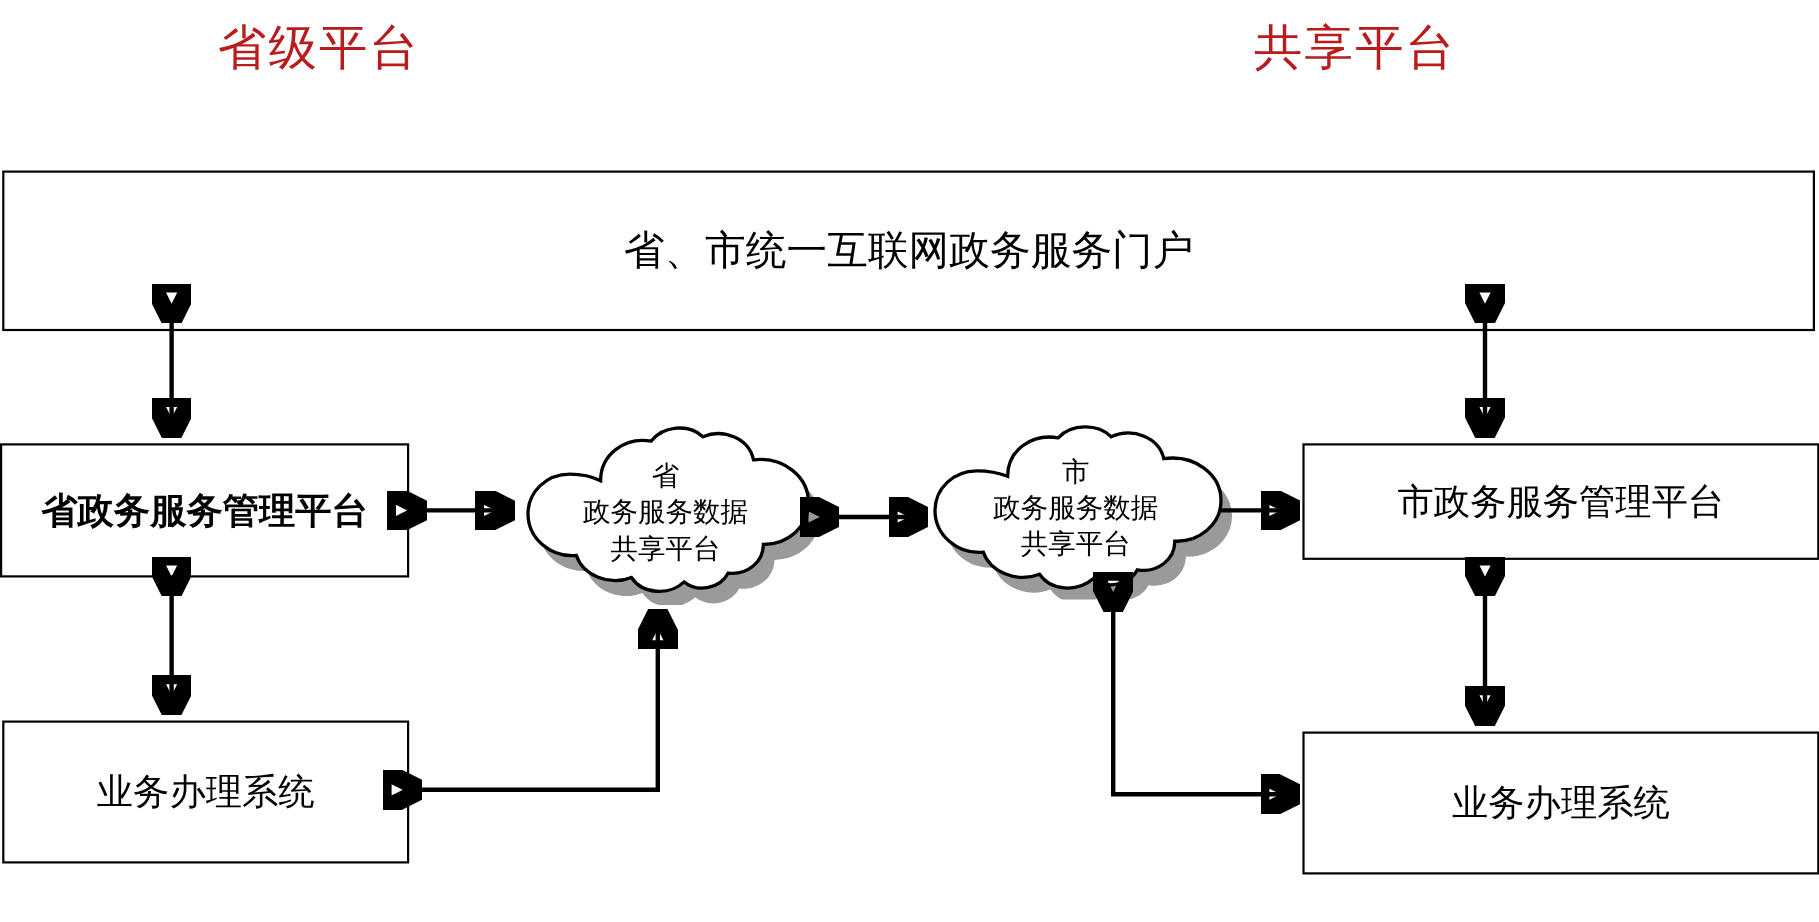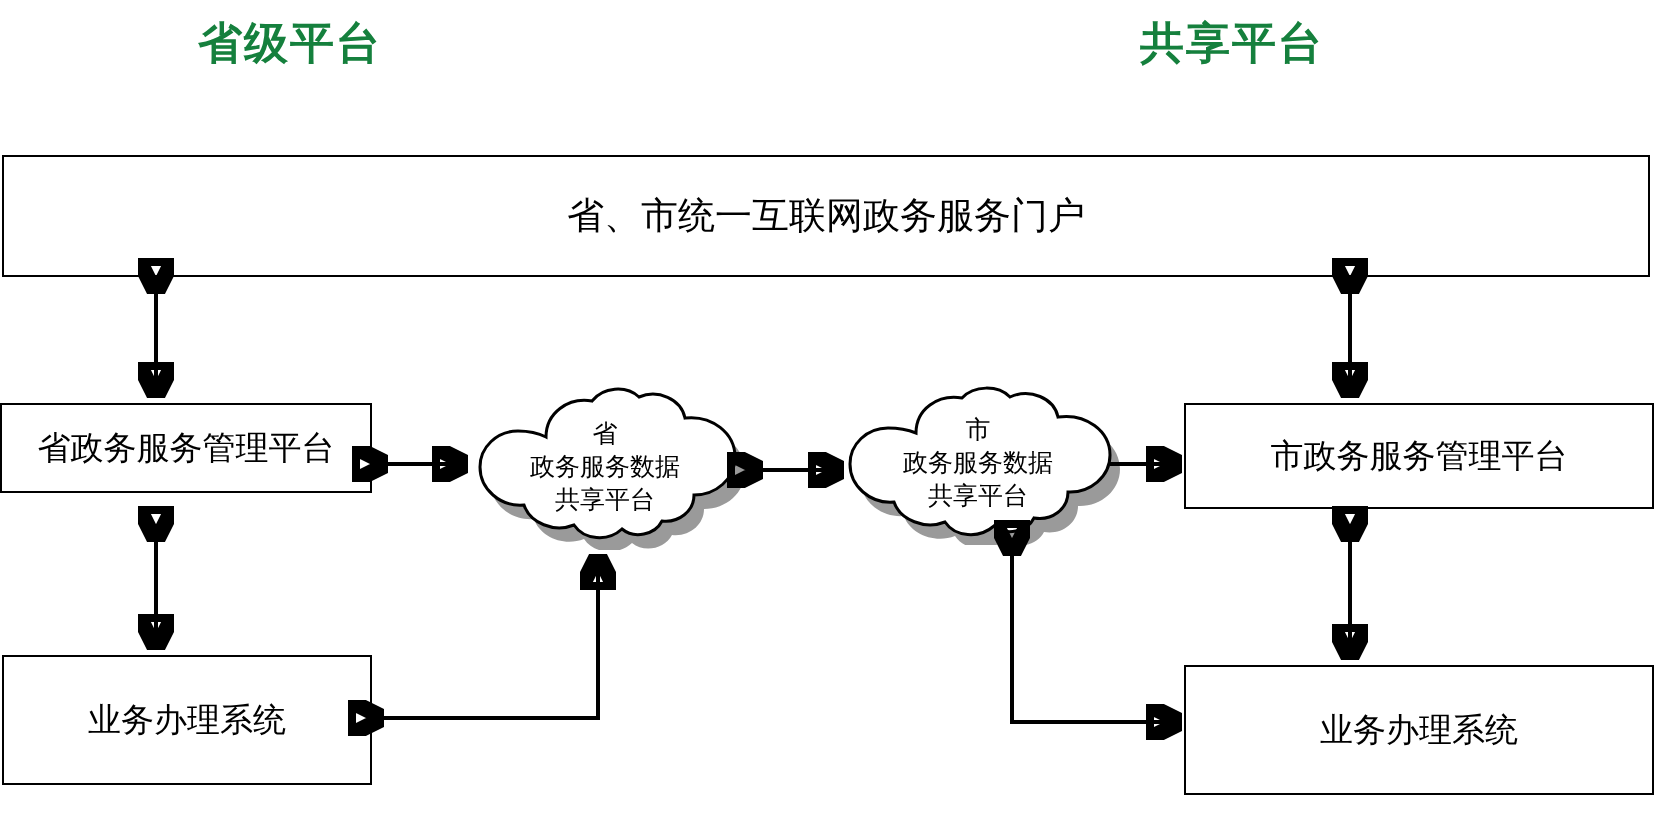--- a/index.html
+++ b/index.html
@@ -14,49 +14,49 @@
   #stage {
     position: relative;
     width: 1654px;
     height: 838px;
     overflow: hidden;
     background: #ffffff;
   }
   .hdr {
     position: absolute;
     font-size: 44px;
-    font-weight: bold;
+    font-weight: normal;
     letter-spacing: 2px;
     white-space: nowrap;
-    color: #15803d;
+    color: #b91c1c;
   }
   #hdr-prov { left: 198px; top: 14px; }
   #hdr-city { left: 1140px; top: 14px; }
 
   .box {
     position: absolute;
     box-sizing: border-box;
     border: 2px solid #000;
     background: #fff;
     display: flex;
     align-items: center;
     justify-content: center;
     text-align: center;
     font-size: 33px;
     line-height: 1.25;
     color: #000;
   }
   #box-portal {
     left: 2px; top: 155px;
-    width: 1648px; height: 122px;
+    width: 1648px; height: 146px;
     font-size: 37px;
   }
   #box-prov-mgmt {
     left: 0px; top: 403px;
-    width: 372px; height: 90px;
+    width: 372px; height: 122px; font-weight: bold;
   }
   #box-city-mgmt {
     left: 1184px; top: 403px;
     width: 470px; height: 106px;
   }
   #box-prov-biz {
     left: 2px; top: 655px;
     width: 370px; height: 130px;
   }
   #box-city-biz {

